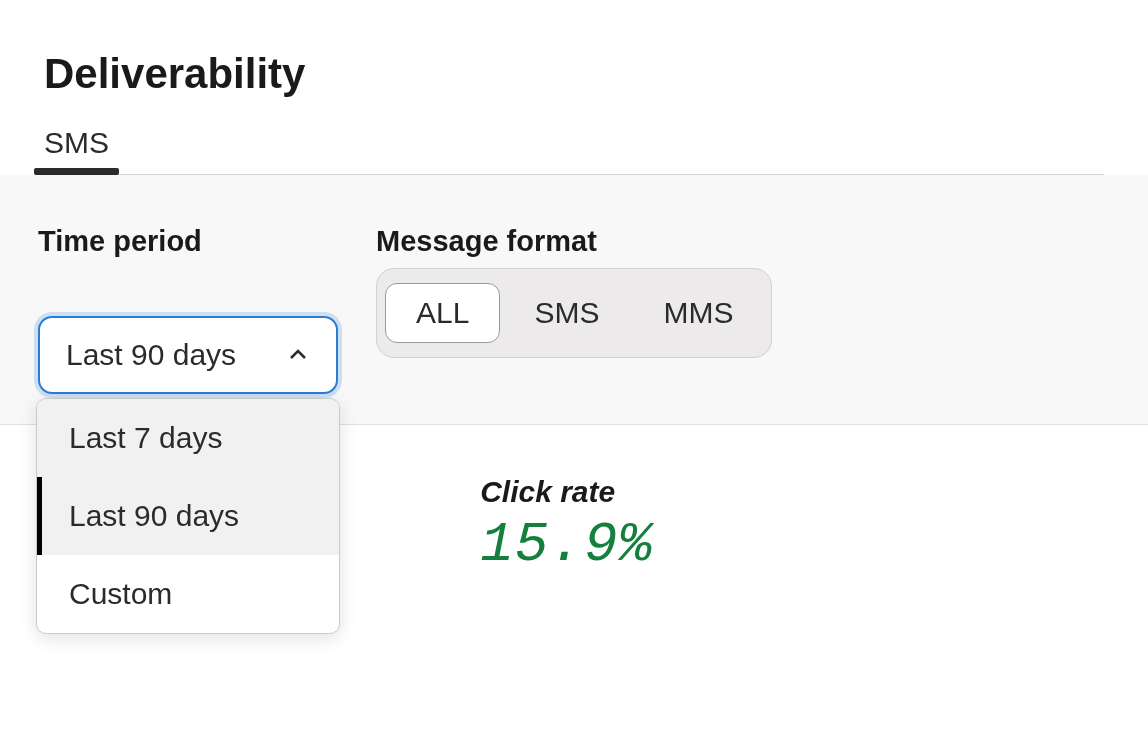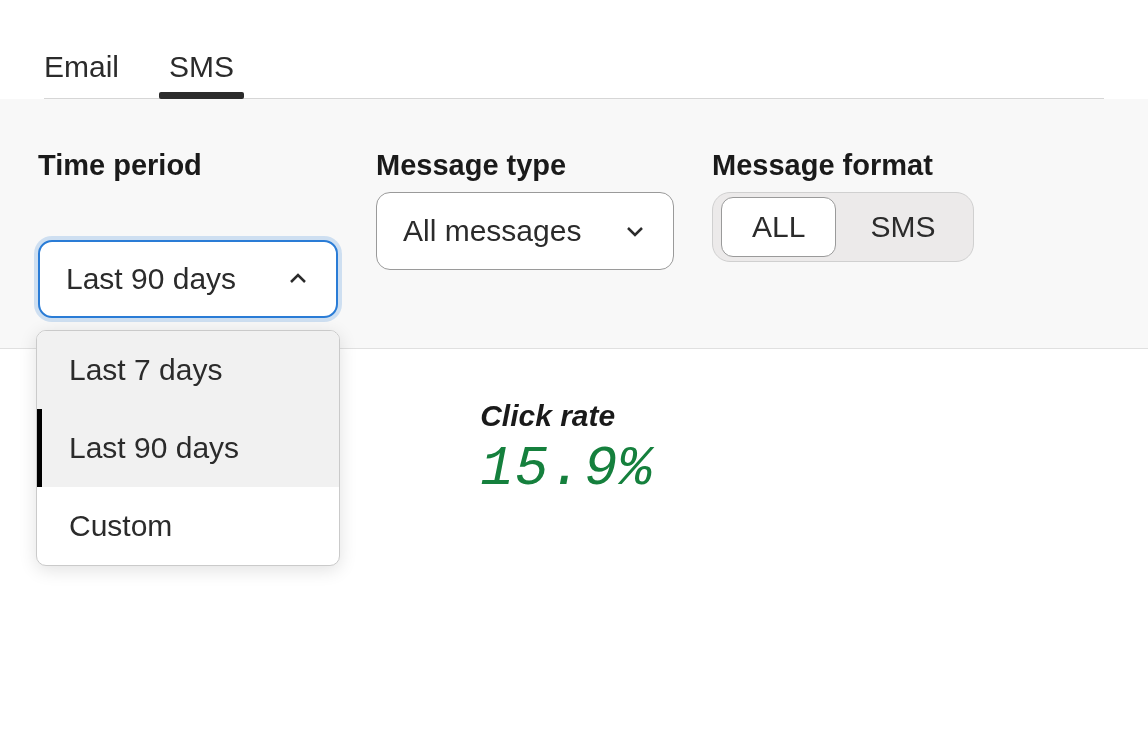--- a/index.html
+++ b/index.html
@@ -94,21 +94,21 @@
       stroke: #2b2b2b;
       stroke-width: 2.5;
       fill: none;
     }
     .time-period-wrapper {
       position: relative;
       margin-top: 48px;
     }
     .dropdown-menu {
       position: absolute;
-      top: 90px;
+      top: 82px;
       left: -2px;
       width: 304px;
       background: #fff;
       border: 1px solid #cacaca;
       border-radius: 10px;
       box-shadow: 0 4px 18px rgba(0,0,0,0.12);
       overflow: hidden;
       z-index: 10;
     }
     .dropdown-menu-item {
@@ -132,21 +132,21 @@
       bottom: 0;
       width: 5px;
       background: #000;
     }
     .segmented {
       display: flex;
       align-items: center;
       background: #eceaea;
       border: 1px solid #d0d0d0;
       border-radius: 18px;
-      height: 70px;
+      height: 90px;
       padding: 8px;
       gap: 4px;
     }
     .segment {
       padding: 12px 30px;
       font-size: 30px;
       color: #2b2b2b;
       border-radius: 12px;
       cursor: pointer;
     }
@@ -184,23 +184,23 @@
       width: 300px;
     }
     .messagetype-dropdown {
       width: 298px;
     }
   </style>
 </head>
 <body>
 
 <div class="page">
+  <h1 class="page-title">Deliverability</h1>
 
   <div class="tabs">
-    <div class="tab">Email</div>
     <div class="tab active">SMS</div>
   </div>
 </div>
 
 <div class="filters">
   <div class="filter-group">
     <div class="filter-label">Time period</div>
     <div class="time-period-wrapper">
       <div class="dropdown open time-dropdown">
         <span>Last 90 days</span>
@@ -211,37 +211,27 @@
         </span>
       </div>
       <div class="dropdown-menu">
         <div class="dropdown-menu-item hovered">Last 7 days</div>
         <div class="dropdown-menu-item selected">Last 90 days</div>
         <div class="dropdown-menu-item">Custom</div>
       </div>
     </div>
   </div>
 
-  <div class="filter-group">
-    <div class="filter-label">Message type</div>
-    <div class="dropdown messagetype-dropdown">
-      <span>All messages</span>
-      <span class="chevron">
-        <svg viewBox="0 0 24 24">
-            <polyline points="5 9 12 16 19 9"></polyline>
-          </svg>
-      </span>
-    </div>
-  </div>
 
   <div class="filter-group">
     <div class="filter-label">Message format</div>
     <div class="segmented">
       <div class="segment active">ALL</div>
       <div class="segment">SMS</div>
+      <div class="segment">MMS</div>
     </div>
   </div>
 </div>
 
 <div class="stats">
   <div class="stat partial" style="visibility:hidden">
     <div class="stat-label">Delivery rate</div>
     <div class="stat-value">98.2%</div>
   </div>
   <div class="stat">

